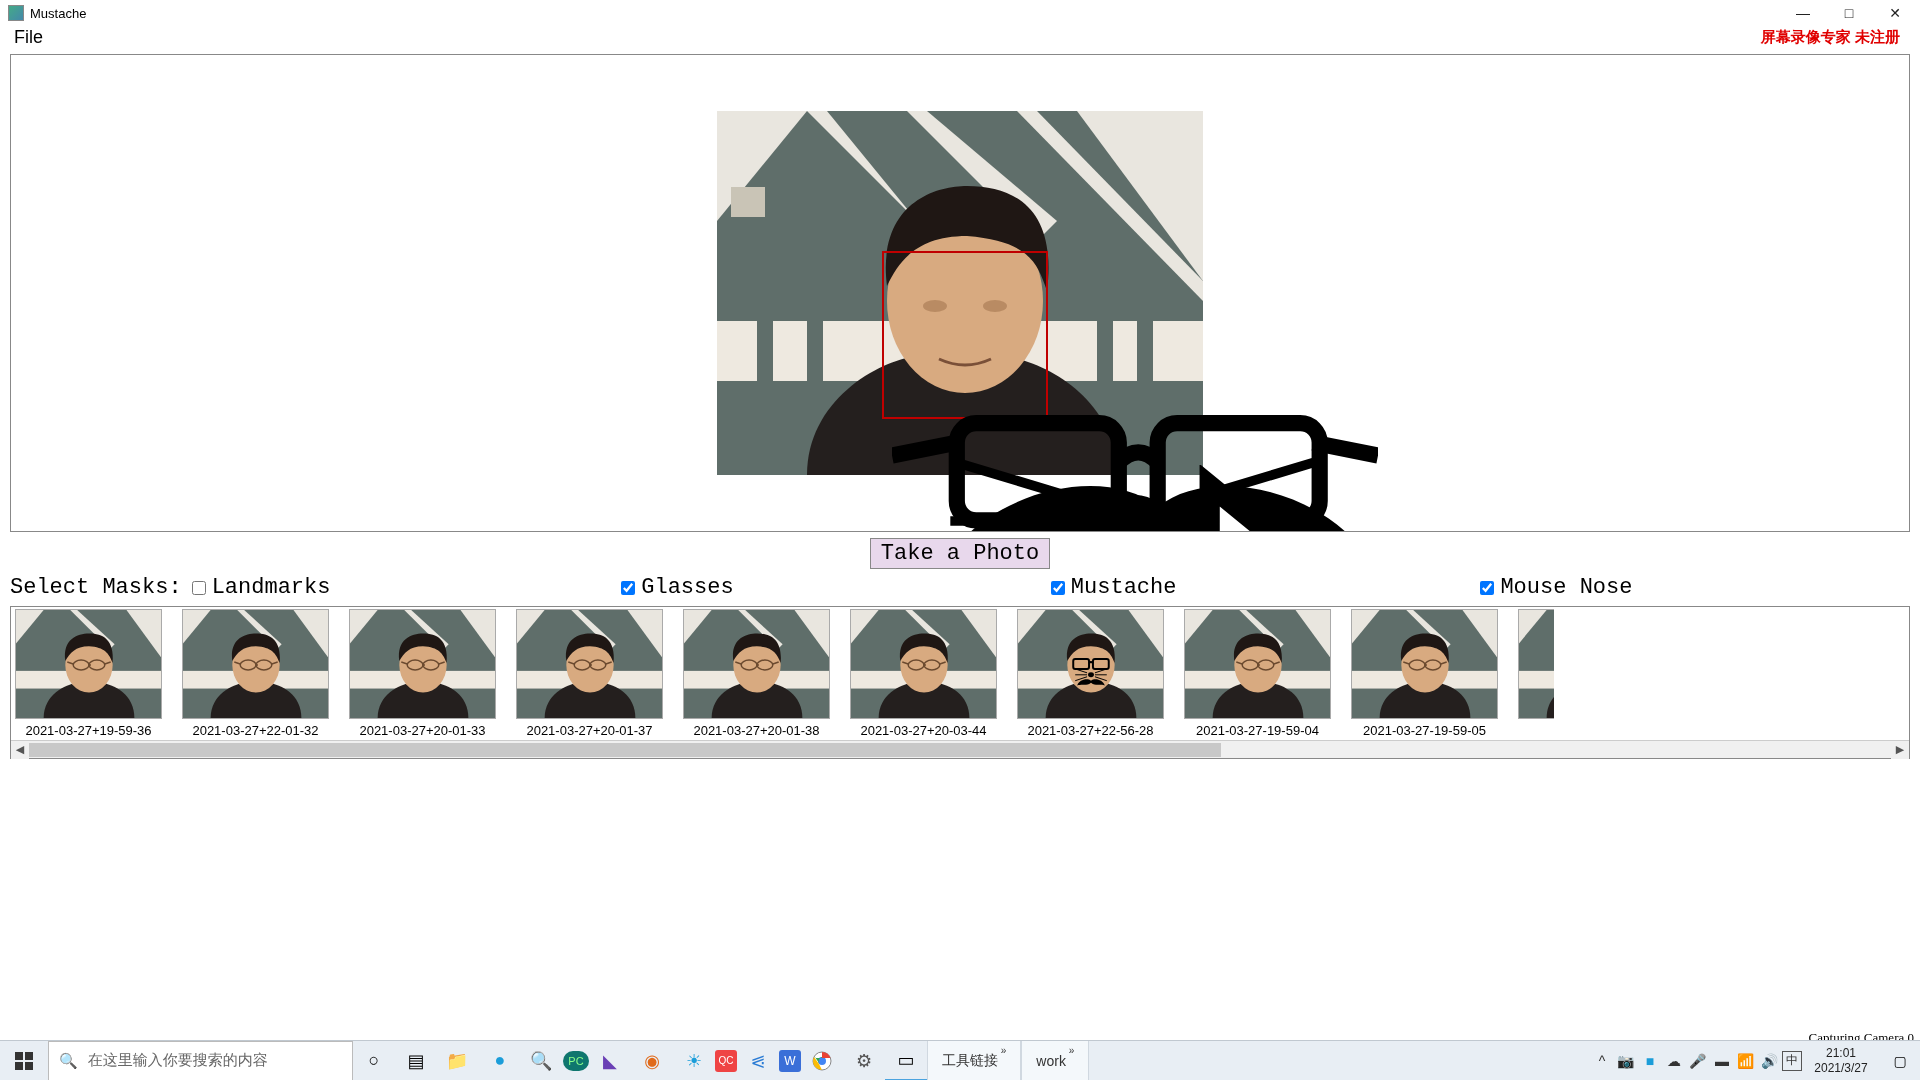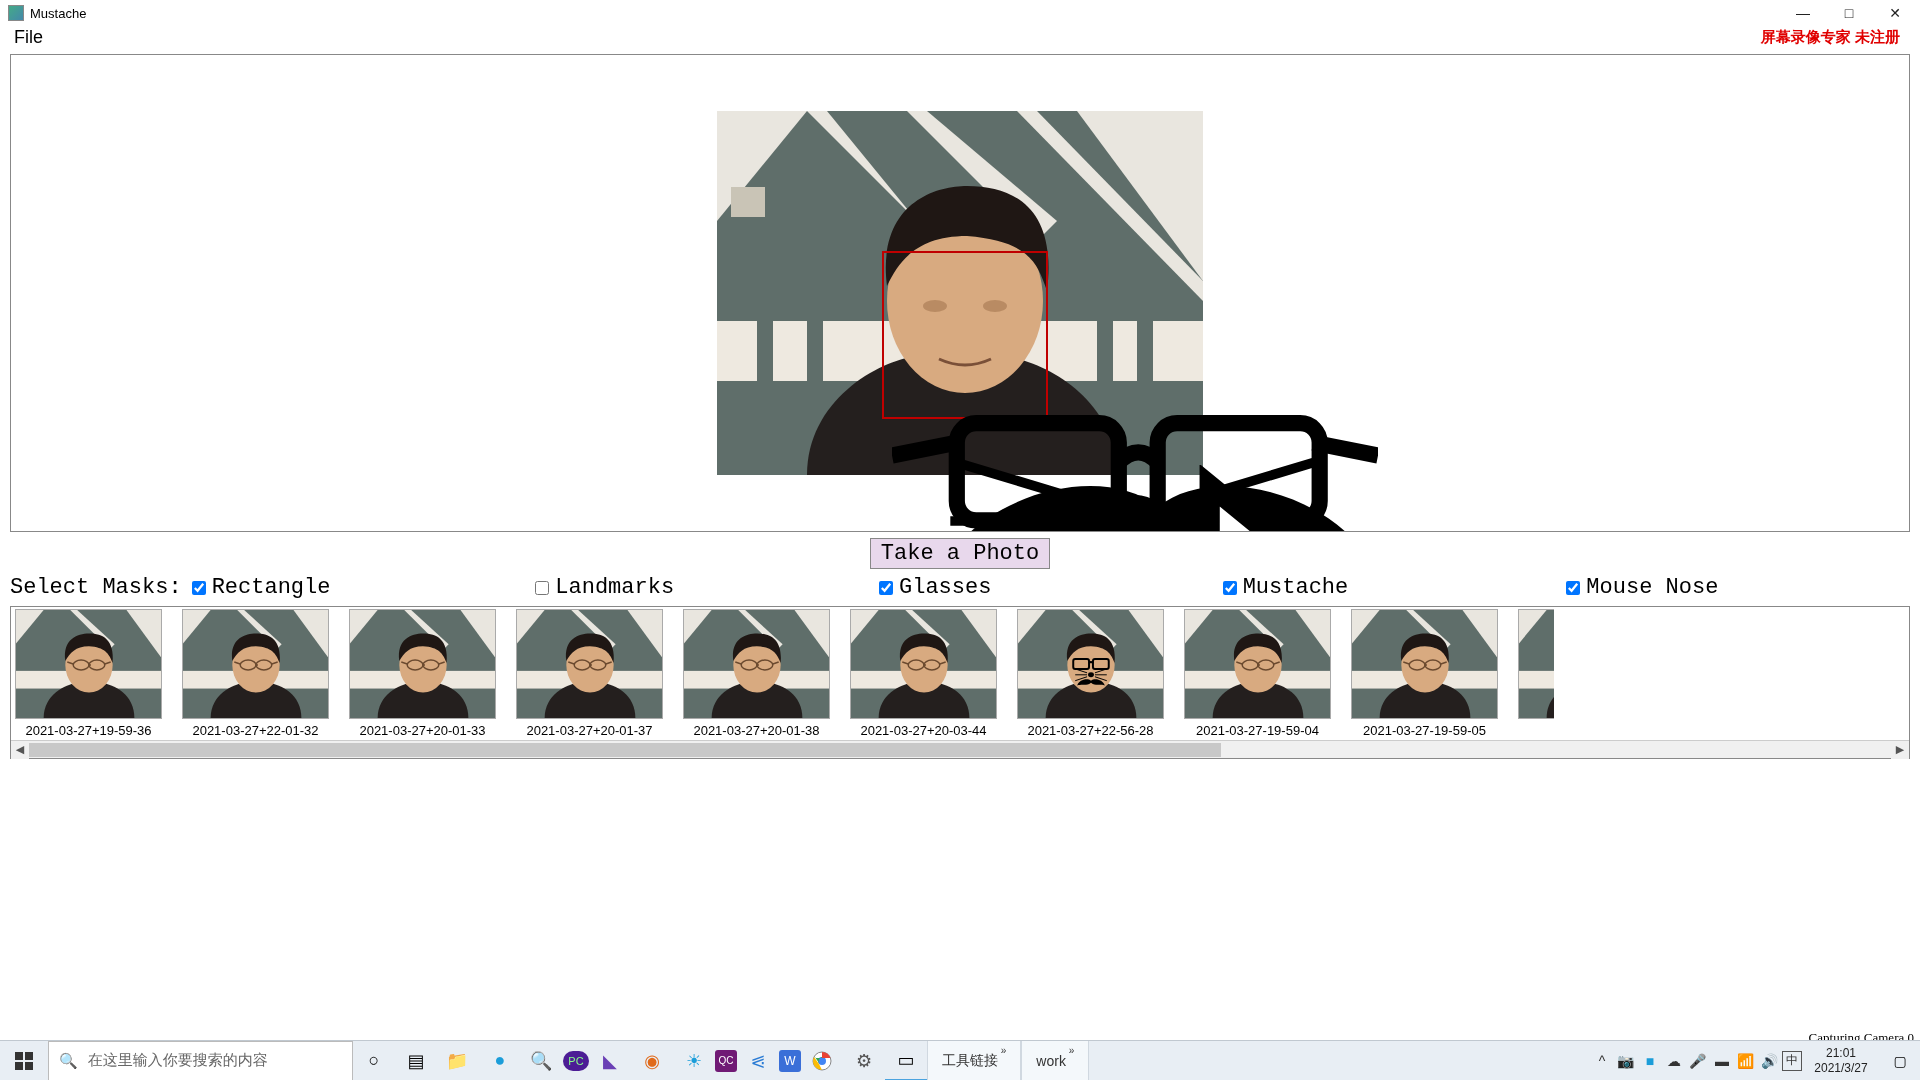--- a/index.html
+++ b/index.html
@@ -132,24 +132,20 @@
   </div>
 </div>
 
 <div class="takephoto-row">
   <button class="takephoto">Take a Photo</button>
 </div>
 
 <div class="masks-row">
   <span class="label">Select Masks:</span>
   <label class="opt">
-    <input type="checkbox" id="cb-rectangle" checked="" style="">
-    <span>Rectangle</span>
-  </label>
-  <label class="opt">
     <input type="checkbox" id="cb-landmarks" style="">
     <span>Landmarks</span>
   </label>
   <label class="opt">
     <input type="checkbox" id="cb-glasses" checked="" style="">
     <span>Glasses</span>
   </label>
   <label class="opt">
     <input type="checkbox" id="cb-mustache" checked="" style="">
     <span>Mustache</span>
@@ -367,25 +363,25 @@
   </div>
   <div class="searchbox">
     <span>🔍</span>
     <span>在这里输入你要搜索的内容</span>
   </div>
   <div class="tbicon">○</div>
   <div class="tbicon">▤</div>
   <div class="tbicon" style="color:#caa33a">📁</div>
   <div class="tbicon" style="color:#1b9dd9">●</div>
   <div class="tbicon" style="color:#e07a2a">🔍</div>
-  <div class="tbicon" style="background:#4c1d95;color:#8f8;width:26px;height:20px;font-size:11px;border-radius:10px">PC</div>
+  <div class="tbicon" style="background:#0f766e;color:#8f8;width:26px;height:20px;font-size:11px;border-radius:10px">PC</div>
   <div class="tbicon" style="color:#6a3fb5">◣</div>
   <div class="tbicon" style="color:#e06a1a">◉</div>
   <div class="tbicon" style="color:#1b9dd9">☀</div>
-  <div class="tbicon" style="background:#701a75;color:#fff;width:22px;height:22px;font-size:10px;border-radius:3px">QC</div>
+  <div class="tbicon" style="background:#ef4444;color:#fff;width:22px;height:22px;font-size:10px;border-radius:3px">QC</div>
   <div class="tbicon" style="color:#2a7bd4">⪗</div>
   <div class="tbicon" style="background:#3a6fd8;color:#fff;width:22px;height:22px;font-size:12px;border-radius:3px">W</div>
   <div class="tbicon">
     <svg width="20" height="20" viewBox="0 0 20 20">
         <circle cx="10" cy="10" r="9" fill="#fff" stroke="#888"></circle>
         <circle cx="10" cy="10" r="4" fill="#4285f4"></circle>
         <path d="M10 1 A9 9 0 0 1 18.5 7 L10 7 Z" fill="#ea4335"></path>
         <path d="M2.2 5 L7 12 A5 5 0 0 1 10 6 L10 7 L3 7 Z" fill="#34a853"></path>
         <path d="M10 19 A9 9 0 0 1 2 6 L7 13 Z" fill="#fbbc05"></path>
       </svg>

